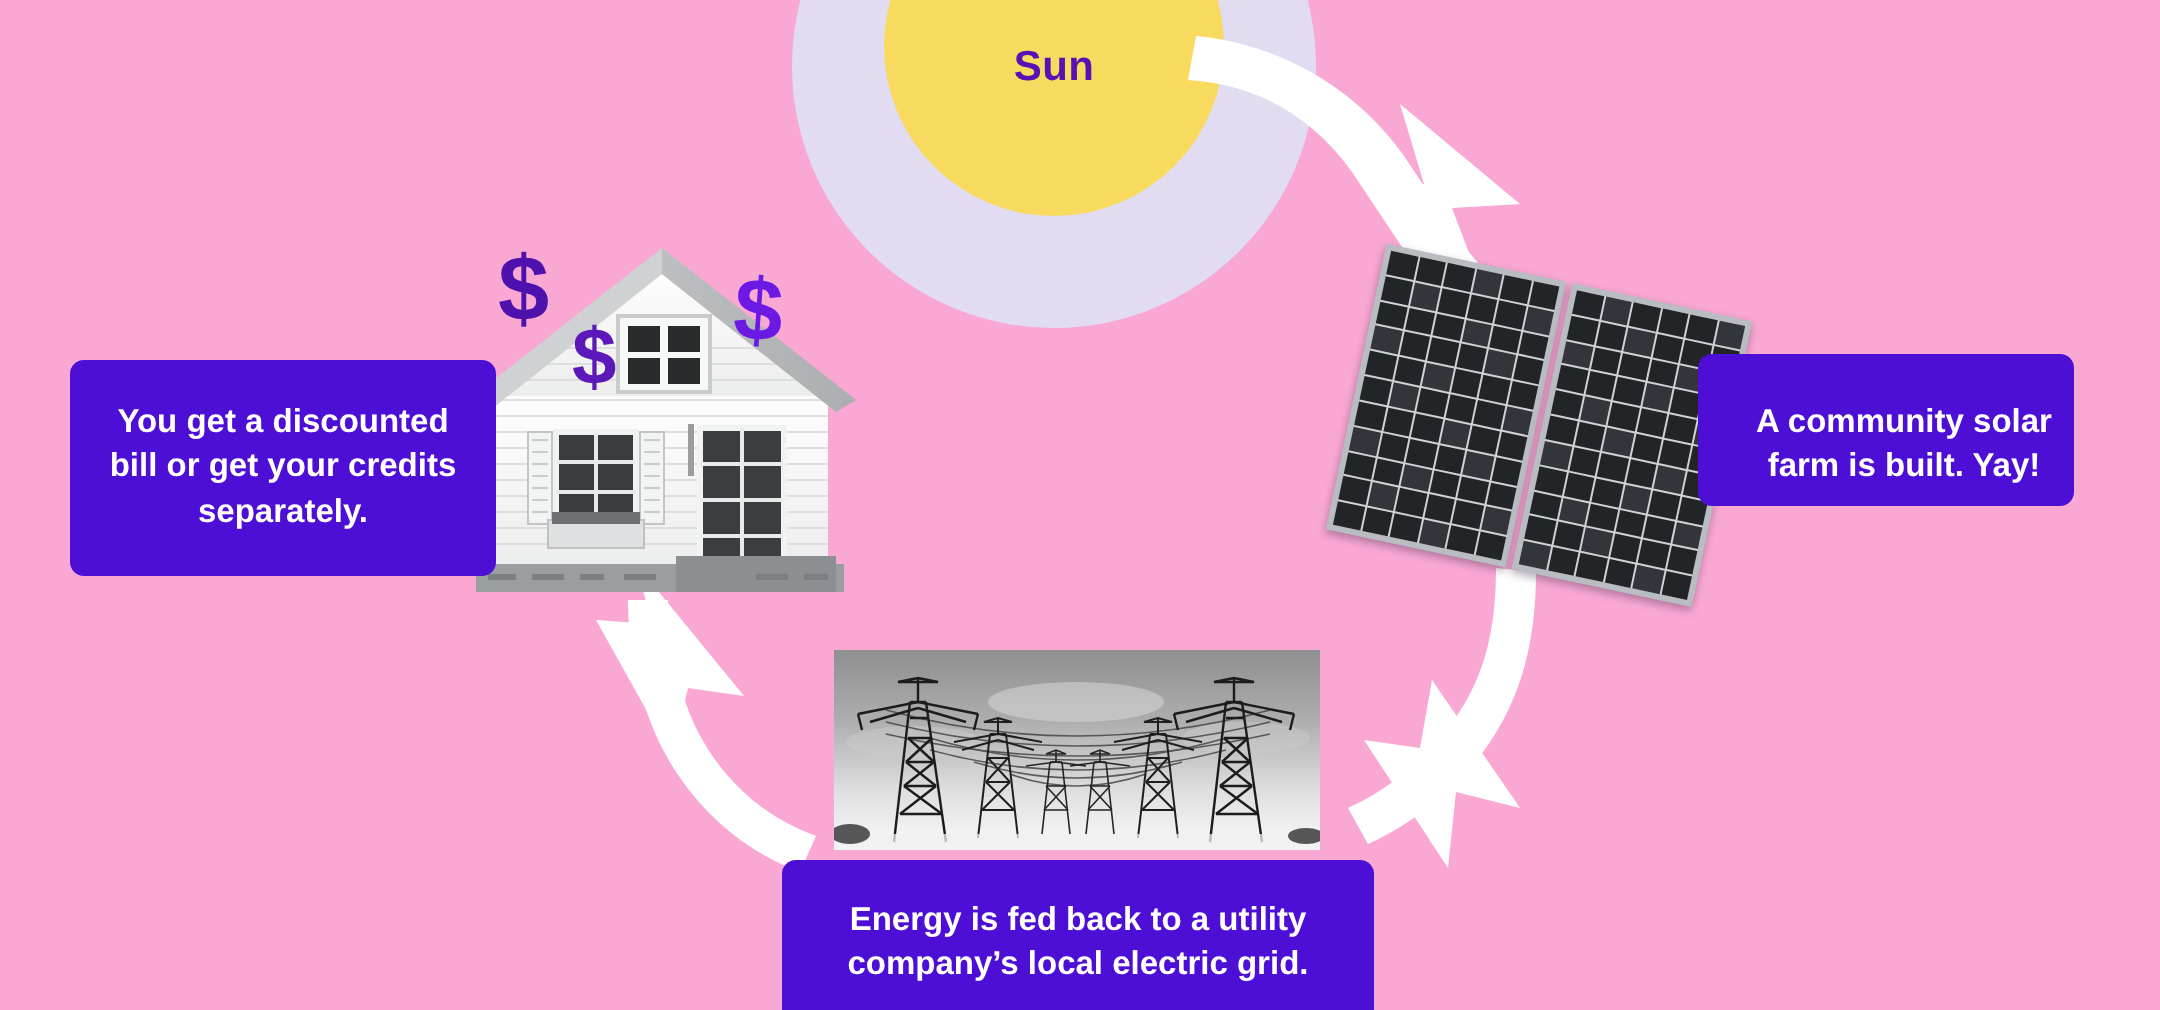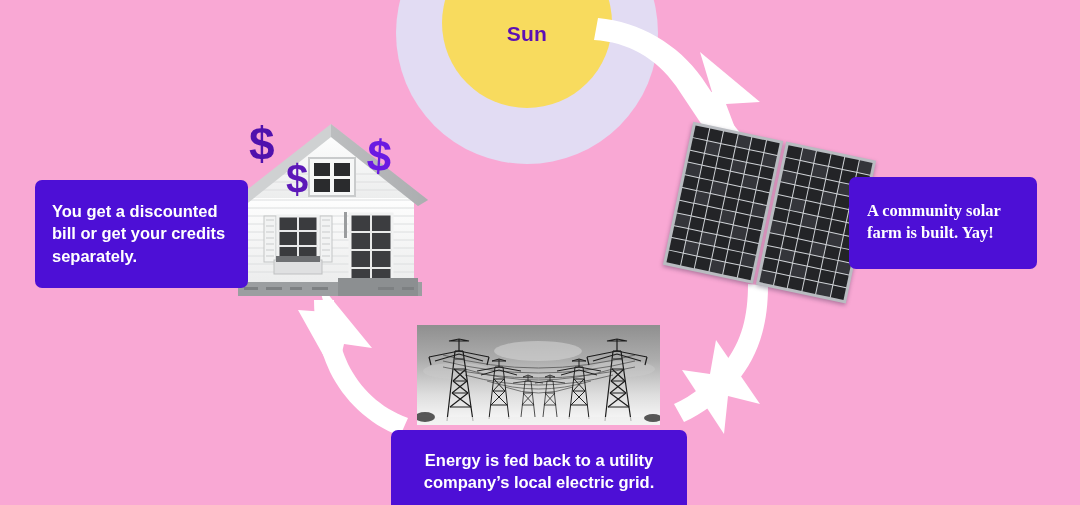--- a/index.html
+++ b/index.html
@@ -64,30 +64,29 @@
     font-weight: bold;
     line-height: 1.35;
     box-sizing: border-box;
   }
   .label-left {
     left: 35px;
     top: 180px;
     width: 213px;
     padding: 20px 17px 21px 17px;
     border-radius: 7px;
-    text-align: left;
+    text-align: center;
   }
   .label-right {
     left: 849px;
     top: 177px;
     width: 188px;
-    padding: 23px 0 24px 18px;
+    padding: 23px 0 8px 18px;
     border-radius: 7px;
-    text-align: left;
-    font-family: Liberation Serif, serif;
+    text-align: center;
   }
   .label-bottom {
     left: 391px;
     top: 430px;
     width: 296px;
     padding: 19px 14px 30px 14px;
     border-radius: 7px 7px 0 0;
     text-align: center;
   }
 

